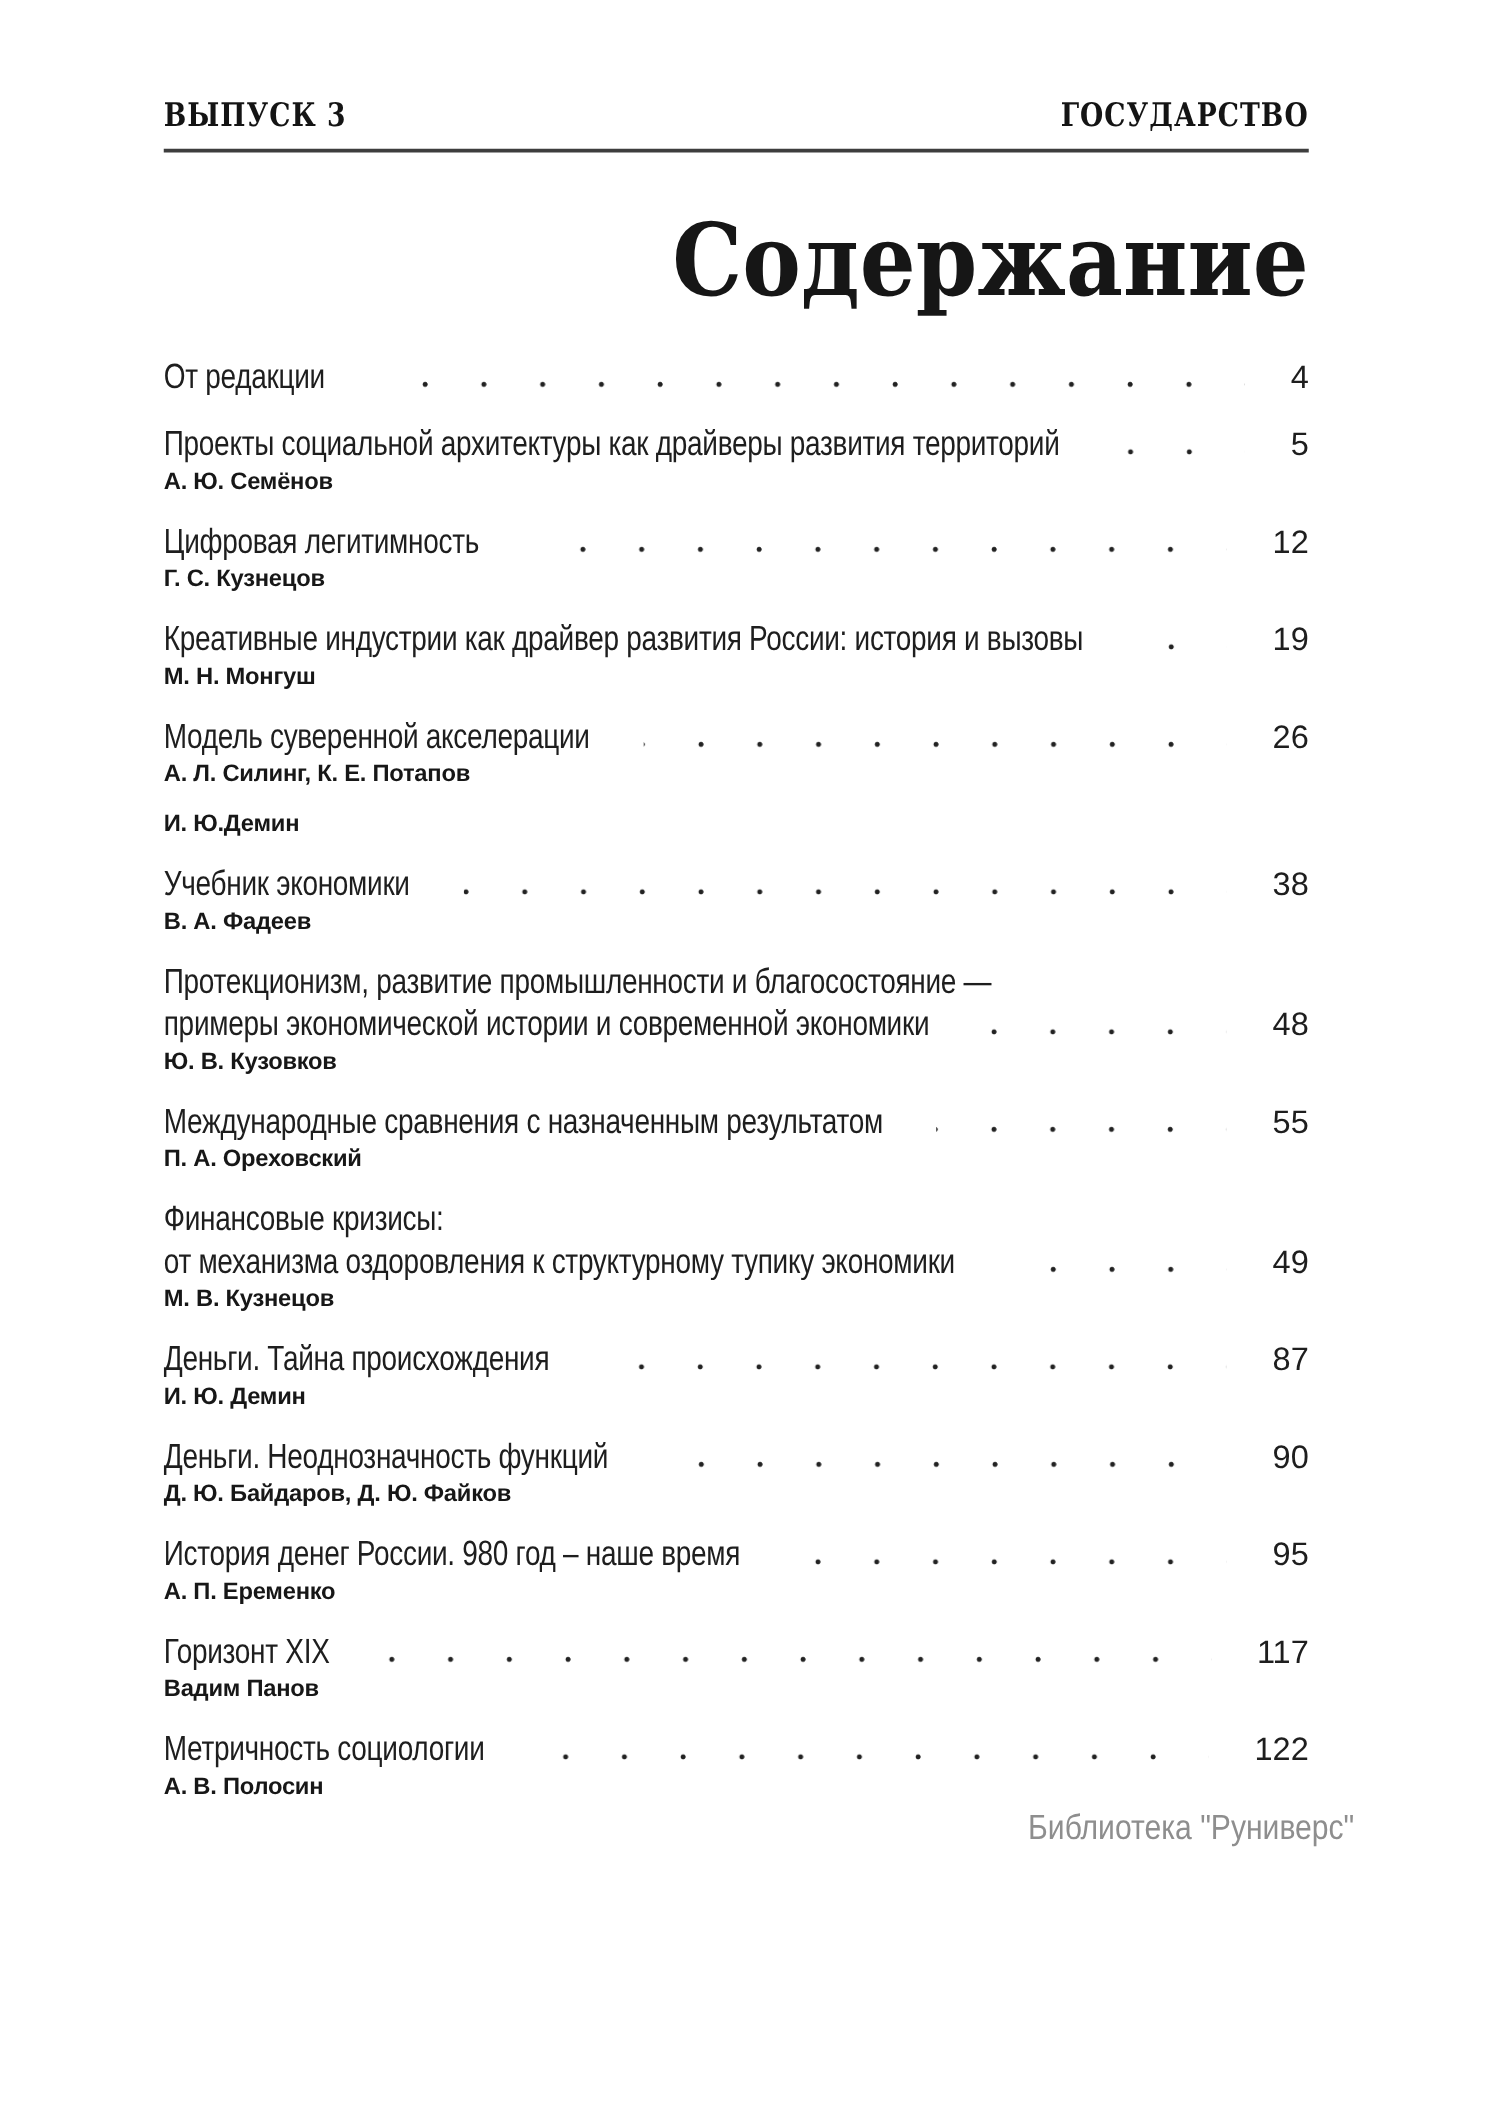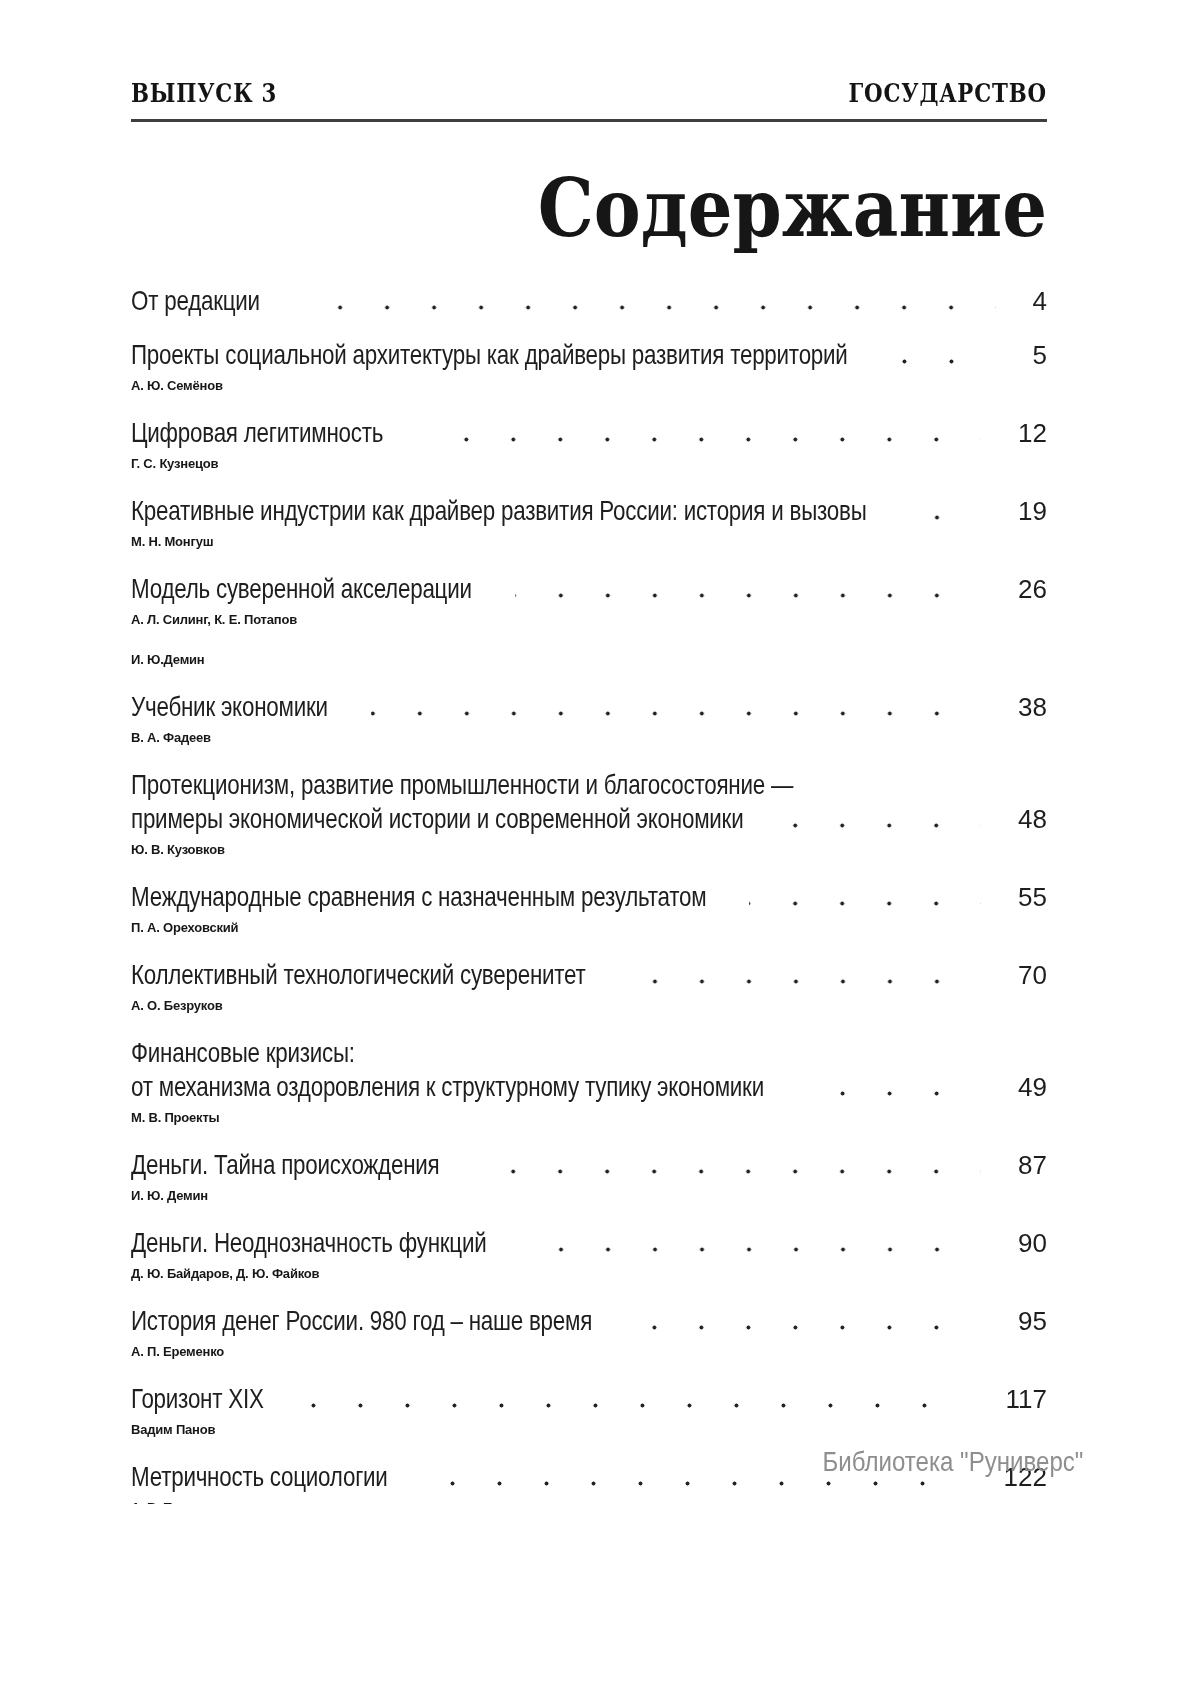--- a/index.html
+++ b/index.html
@@ -38,21 +38,21 @@
   .row{display:flex;line-height:34px;gap:31px;}
   .pre-line{line-height:34px;white-space:nowrap;}
   .cond{display:inline-block;transform:scaleX(0.80);transform-origin:left center;white-space:nowrap;}
   .leader{flex:1 1 auto;position:relative;min-width:18px;}
   .leader::after{
     content:"";position:absolute;left:12px;right:6px;bottom:8px;height:5px;
     background-image:radial-gradient(circle at 2.5px 2.5px,#222222 1.7px,rgba(0,0,0,0) 2.3px);
     background-size:47px 5px;background-repeat:repeat-x;background-position:right center;
   }
   .num{white-space:nowrap;text-align:right;line-height:34px;font-size:26px;letter-spacing:0;}
-  .author{font-weight:bold;font-size:13px;line-height:20px;margin-top:4px;letter-spacing:-0.2px;color:#171717;}
+  .author{font-weight:bold;font-size:19px;line-height:20px;margin-top:4px;letter-spacing:-0.2px;color:#171717;}
   
   .footer{
     position:absolute;right:117px;bottom:26px;
     font-size:28px;color:#8e8e8e;
     transform:scaleX(0.86);transform-origin:right center;
     white-space:nowrap;
   }
 </style>
 </head>
 <body>
@@ -137,36 +137,28 @@
 
   <div class="entry">
     <div class="row">
       <span class="t cond" style="margin-right: -143.8px;">Международные сравнения с назначенным результатом</span>
       <span class="leader"></span>
       <span class="num">55</span>
     </div>
     <div class="author">П. А. Ореховский</div>
   </div>
 
-  <div class="entry">
-    <div class="row">
-      <span class="t cond" style="margin-right: -113.6px;">Коллективный технологический суверенитет</span>
-      <span class="leader"></span>
-      <span class="num">70</span>
-    </div>
-    <div class="author">А. О. Безруков</div>
-  </div>
 
   <div class="entry">
     <div class="pre-line cond">Финансовые кризисы:</div><div class="row">
       <span class="t cond" style="margin-right: -158.2px;">от механизма оздоровления к структурному тупику экономики</span>
       <span class="leader"></span>
       <span class="num">49</span>
     </div>
-    <div class="author">М. В. Проекты</div>
+    <div class="author">М. В. Кузнецов</div>
   </div>
 
   <div class="entry">
     <div class="row">
       <span class="t cond" style="margin-right: -77.2px;">Деньги. Тайна происхождения</span>
       <span class="leader"></span>
       <span class="num">87</span>
     </div>
     <div class="author">И. Ю. Демин</div>
   </div>

